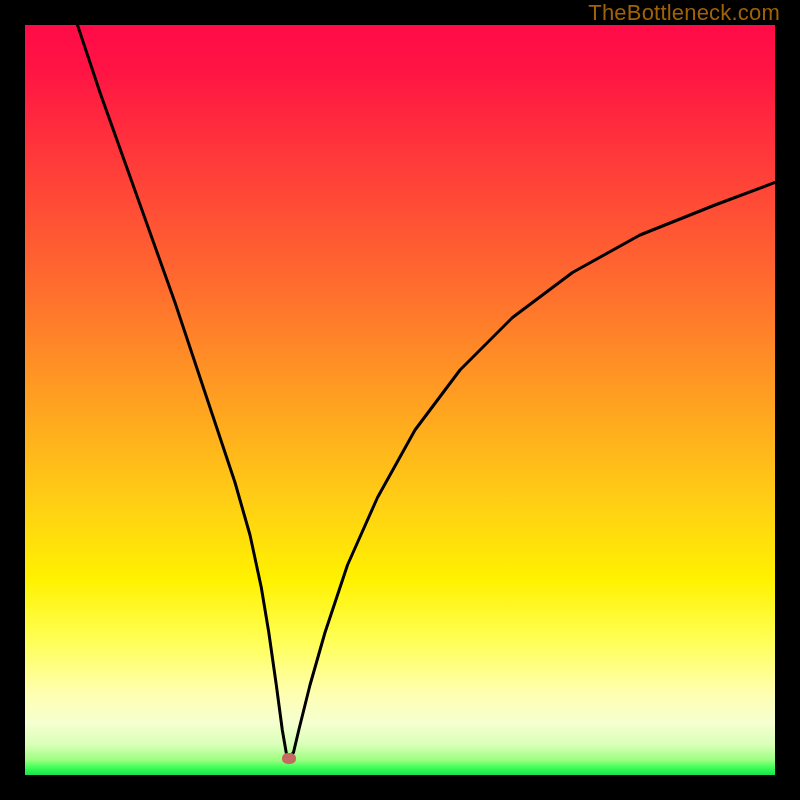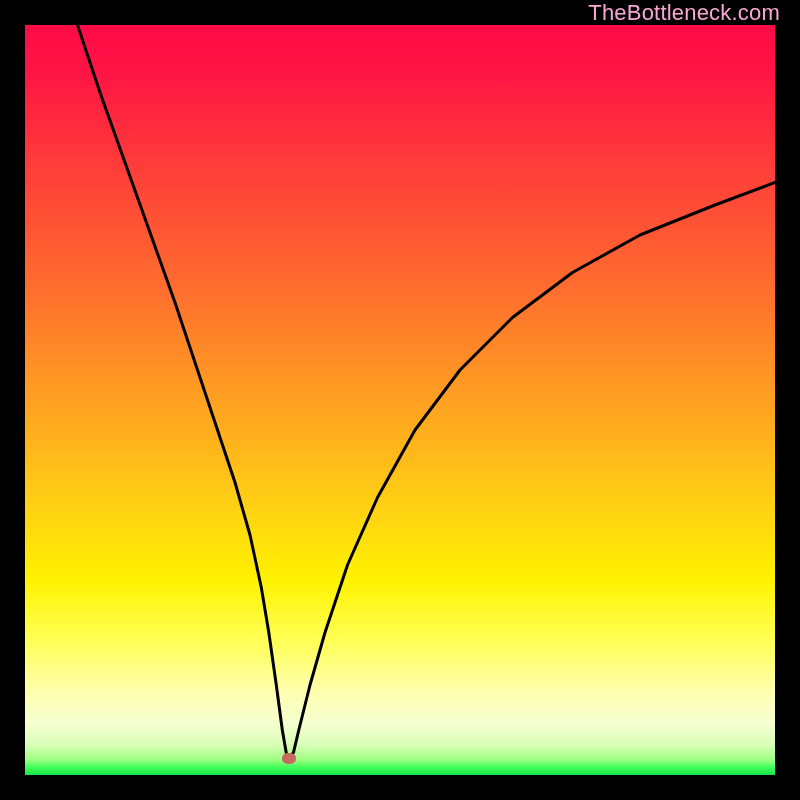--- a/index.html
+++ b/index.html
@@ -8,21 +8,21 @@
     height: 800px;
     background: #000;
     position: relative;
     overflow: hidden;
     font-family: Arial, Helvetica, sans-serif;
   }
   .attribution {
     position: absolute;
     top: 0;
     right: 20px;
-    color: #f9a8d4;
+    color: #a16207;
     font-size: 22px;
     letter-spacing: 0.2px;
     z-index: 10;
   }
   .frame {
     position: absolute;
     left: 25px;
     top: 25px;
     width: 750px;
     height: 750px;

